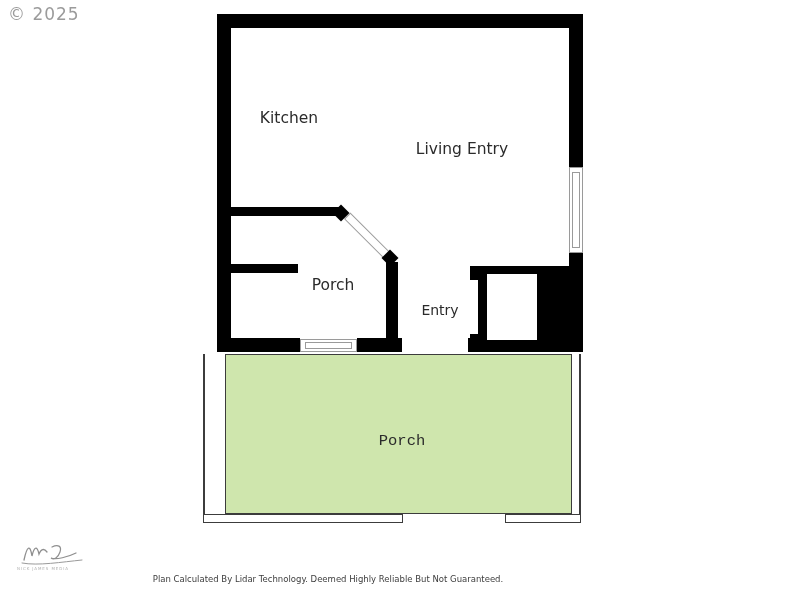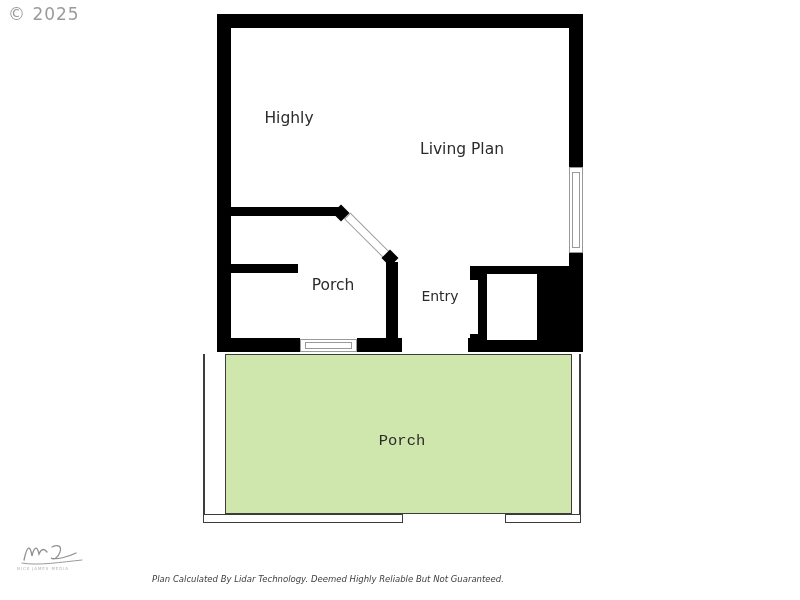--- a/index.html
+++ b/index.html
@@ -14,21 +14,21 @@
               font-size:15.5px;white-space:nowrap;z-index:6;}
   .copyright{position:absolute;left:8px;top:4px;color:#9b9b9b;font-size:17px;
              letter-spacing:1px;z-index:6;}
   .diag-door{position:absolute;left:339px;top:231px;width:56px;height:9px;background:#ffffff;
              border:1px solid #9e9e9e;transform:rotate(45deg);transform-origin:center;z-index:1;box-sizing:border-box;}
   .porch-fill{position:absolute;left:225px;top:354px;width:347px;height:160px;
               background:#cfe6ad;border:1.5px solid #3c3c3c;box-sizing:border-box;z-index:0;}
   .rail-line{position:absolute;background:#3c3c3c;z-index:0;}
   .rail-box{position:absolute;background:#ffffff;border:1.5px solid #3c3c3c;box-sizing:border-box;z-index:0;}
   .disclaimer{position:absolute;left:0;top:574px;width:656px;text-align:center;
-              font-style:italic;font-size:8.5px;color:#3d3d3d;z-index:6;}
+              font-size:8.5px;color:#3d3d3d;z-index:6;}
   .sig-sub{position:absolute;left:17px;top:566px;font-size:4px;letter-spacing:0.9px;
            color:#b2b2b2;z-index:6;white-space:nowrap;}
   .z2{z-index:2;}
 </style>
 </head>
 <body>
 
 <div id="canvas">
 
   <div class="copyright">© 2025</div>
@@ -64,24 +64,24 @@
   <div class="abs" style="left:487px;top:274px;width:50px;height:66px;background:#ffffff;z-index:2;"></div>
   <div class="wall" style="left:470px;top:266px;width:9px;height:14px;"></div>
   <div class="wall" style="left:470px;top:334px;width:9px;height:14px;"></div>
 
   <div class="porch-fill"></div>
   <div class="rail-line" style="left:203px;top:354px;width:2px;height:169px;"></div>
   <div class="rail-line" style="left:579px;top:354px;width:2px;height:169px;"></div>
   <div class="rail-box" style="left:203px;top:514px;width:200px;height:9px;"></div>
   <div class="rail-box" style="left:505px;top:514px;width:76px;height:9px;"></div>
 
-  <div class="room-label" style="left:289px;top:118px;">Highly</div>
-  <div class="room-label" style="left:462px;top:149px;">Living Plan</div>
+  <div class="room-label" style="left:289px;top:118px;">Kitchen</div>
+  <div class="room-label" style="left:462px;top:149px;">Living Entry</div>
   <div class="room-label" style="left:333px;top:285px;">Porch</div>
-  <div class="room-label" style="left:440px;top:296px;font-size:14px;">Entry</div>
+  <div class="room-label" style="left:440px;top:310px;font-size:14px;">Entry</div>
   <div class="room-label" style="left:402px;top:441px;font-family:Liberation Mono, monospace;">Porch</div>
 
   <svg class="abs" style="left:18px;top:540px;z-index:6;" width="70" height="26" viewBox="0 0 70 26">
     <path d="M6,20 C9,6 12,4 14,16 C16,7 19,5 21,14 C23,9 26,8 29,12" fill="none" stroke="#8f8f8f" stroke-width="1.3" stroke-linecap="round"></path>
     <path d="M34,7 C40,4 44,6 42,12 C40,18 36,20 33,18 C38,20 50,17 58,13" fill="none" stroke="#8f8f8f" stroke-width="1.2" stroke-linecap="round"></path>
     <path d="M4,23 C20,26 44,22 64,20" fill="none" stroke="#9a9a9a" stroke-width="1" stroke-linecap="round"></path>
   </svg>
   <div class="sig-sub">NICK JAMES MEDIA</div>
 
   <div class="disclaimer">Plan Calculated By Lidar Technology. Deemed Highly Reliable But Not Guaranteed.</div>

